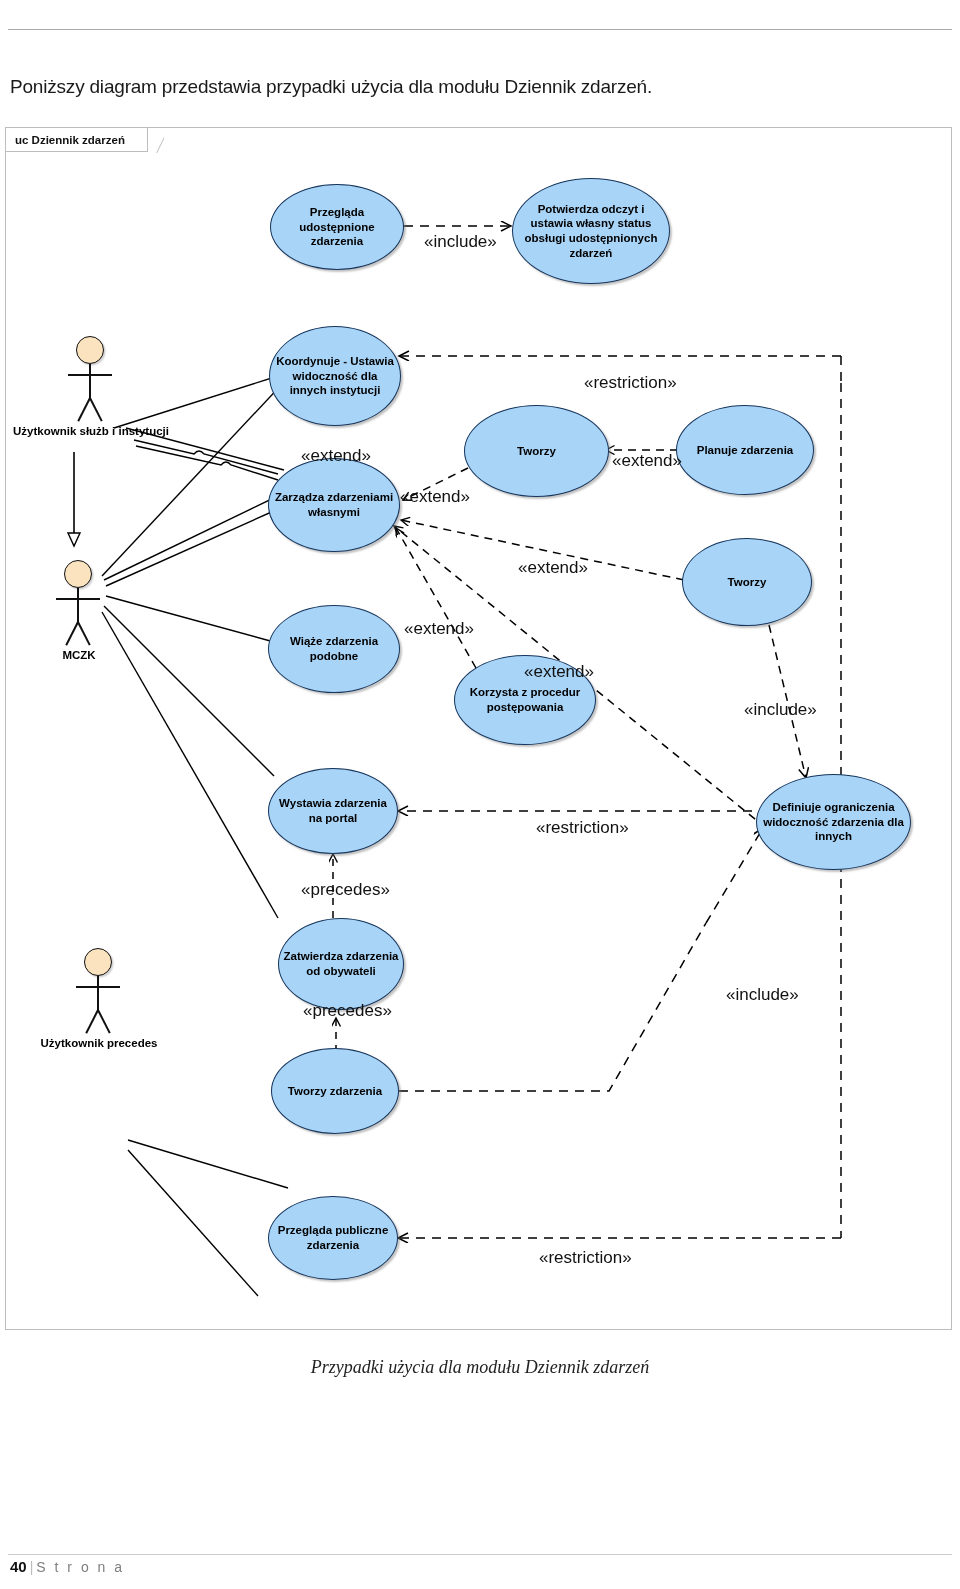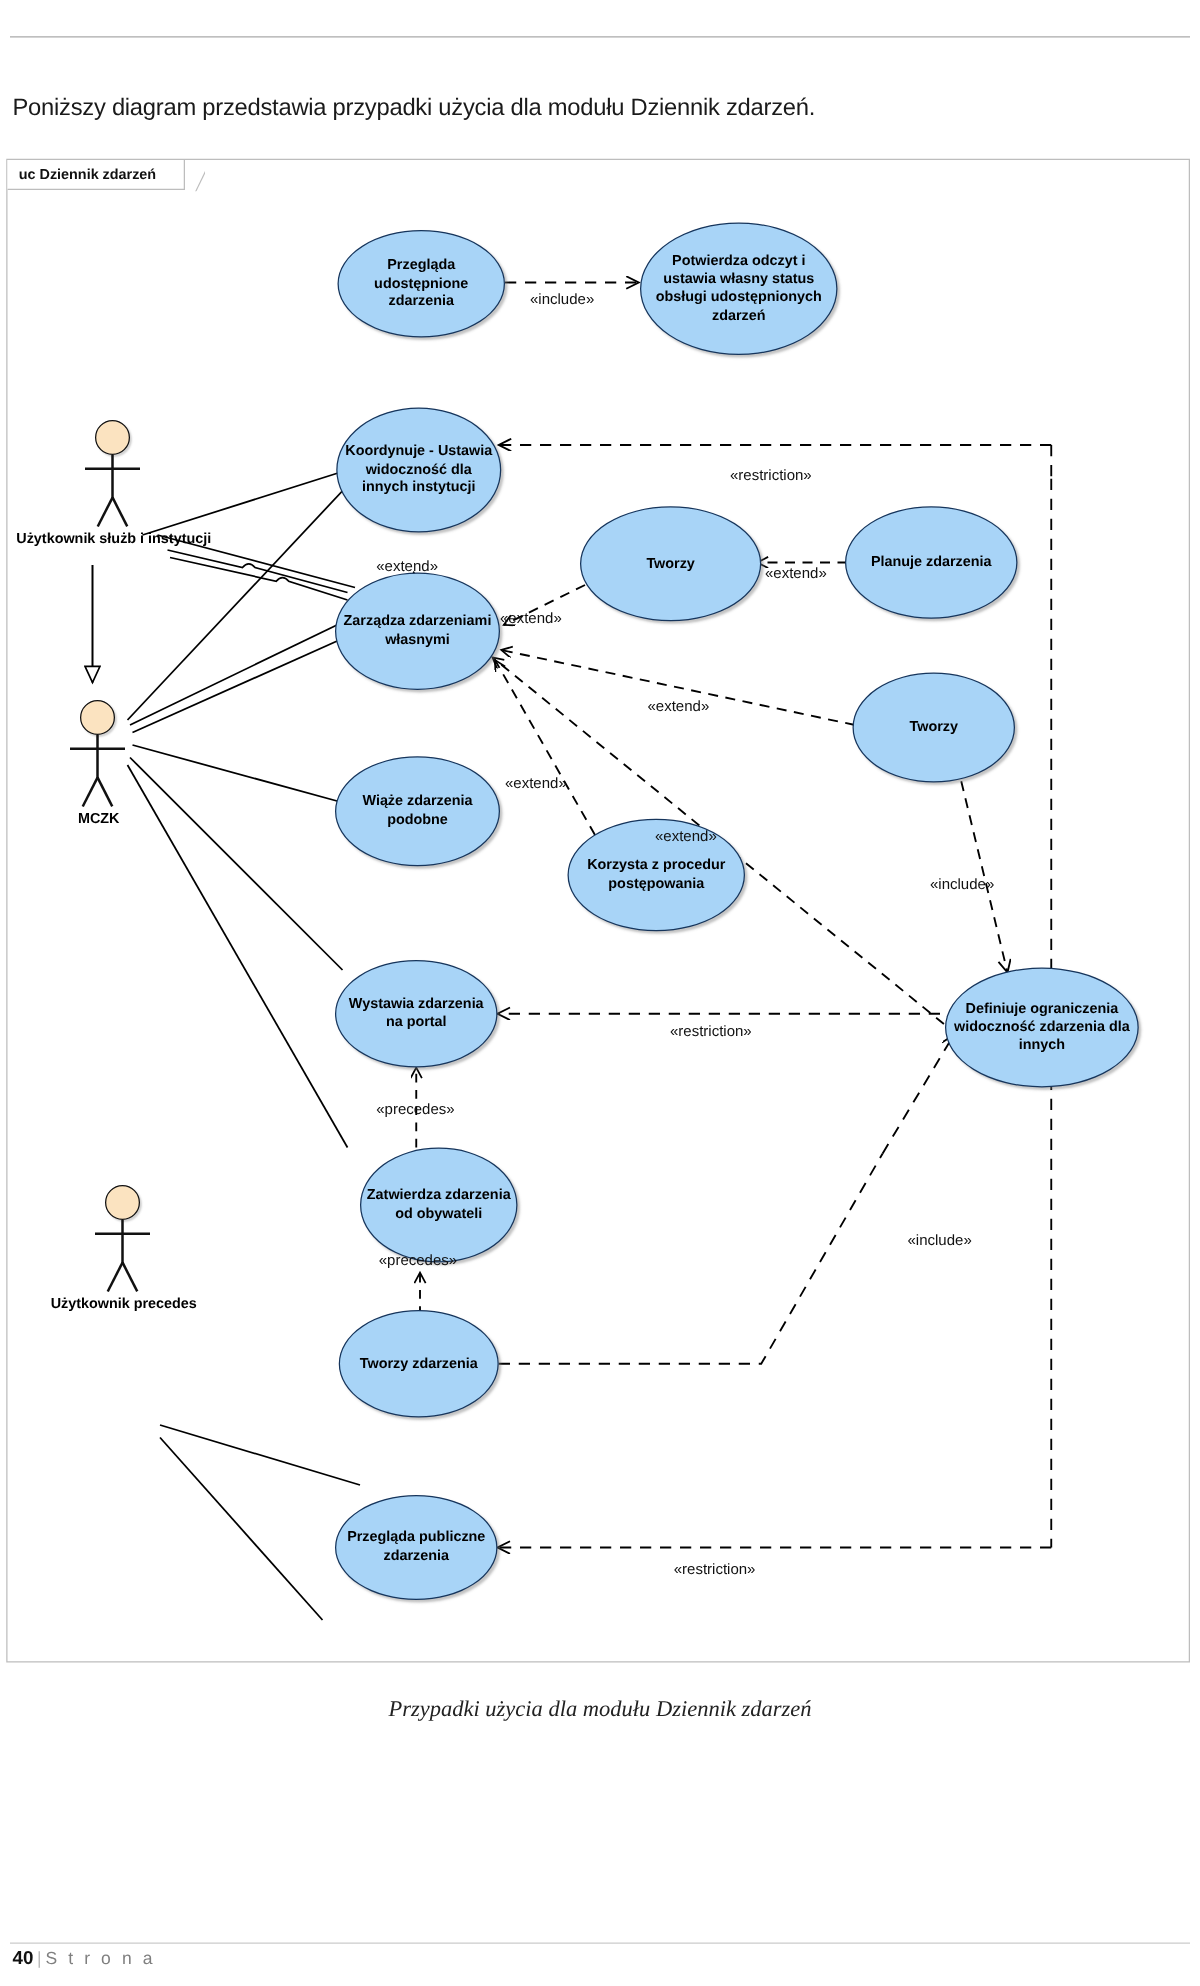--- a/index.html
+++ b/index.html
@@ -119,21 +119,21 @@
     font-weight: bold;
     color: #000000;
     line-height: 1.28;
     padding: 0 4px;
     font-family: "Liberation Sans", sans-serif;
   }
 
   
   .stereo {
     position: absolute;
-    font-size: 12px;
+    font-size: 17px;
     color: #111111;
     background: transparent;
     white-space: nowrap;
     z-index: 5;
     font-family: "Liberation Sans", sans-serif;
   }
 
   
   .actor {
     position: absolute;
@@ -373,21 +373,21 @@
   </div>
 
   <div class="usecase" style="left:750px; top:646px; width:155px; height:96px;">
     <div class="uc-label">Definiuje ograniczenia widoczność zdarzenia dla innych</div>
   </div>
 
   <div class="usecase" style="left:262px; top:640px; width:130px; height:86px;">
     <div class="uc-label">Wystawia zdarzenia na portal</div>
   </div>
 
-  <div class="usecase" style="left:282px; top:790px; width:126px; height:92px;">
+  <div class="usecase" style="left:272px; top:790px; width:126px; height:92px;">
     <div class="uc-label">Zatwierdza zdarzenia od obywateli</div>
   </div>
 
   <div class="usecase" style="left:265px; top:920px; width:128px; height:86px;">
     <div class="uc-label">Tworzy zdarzenia</div>
   </div>
 
   <div class="usecase" style="left:262px; top:1068px; width:130px; height:84px;">
     <div class="uc-label">Przegląda publiczne zdarzenia</div>
   </div>

